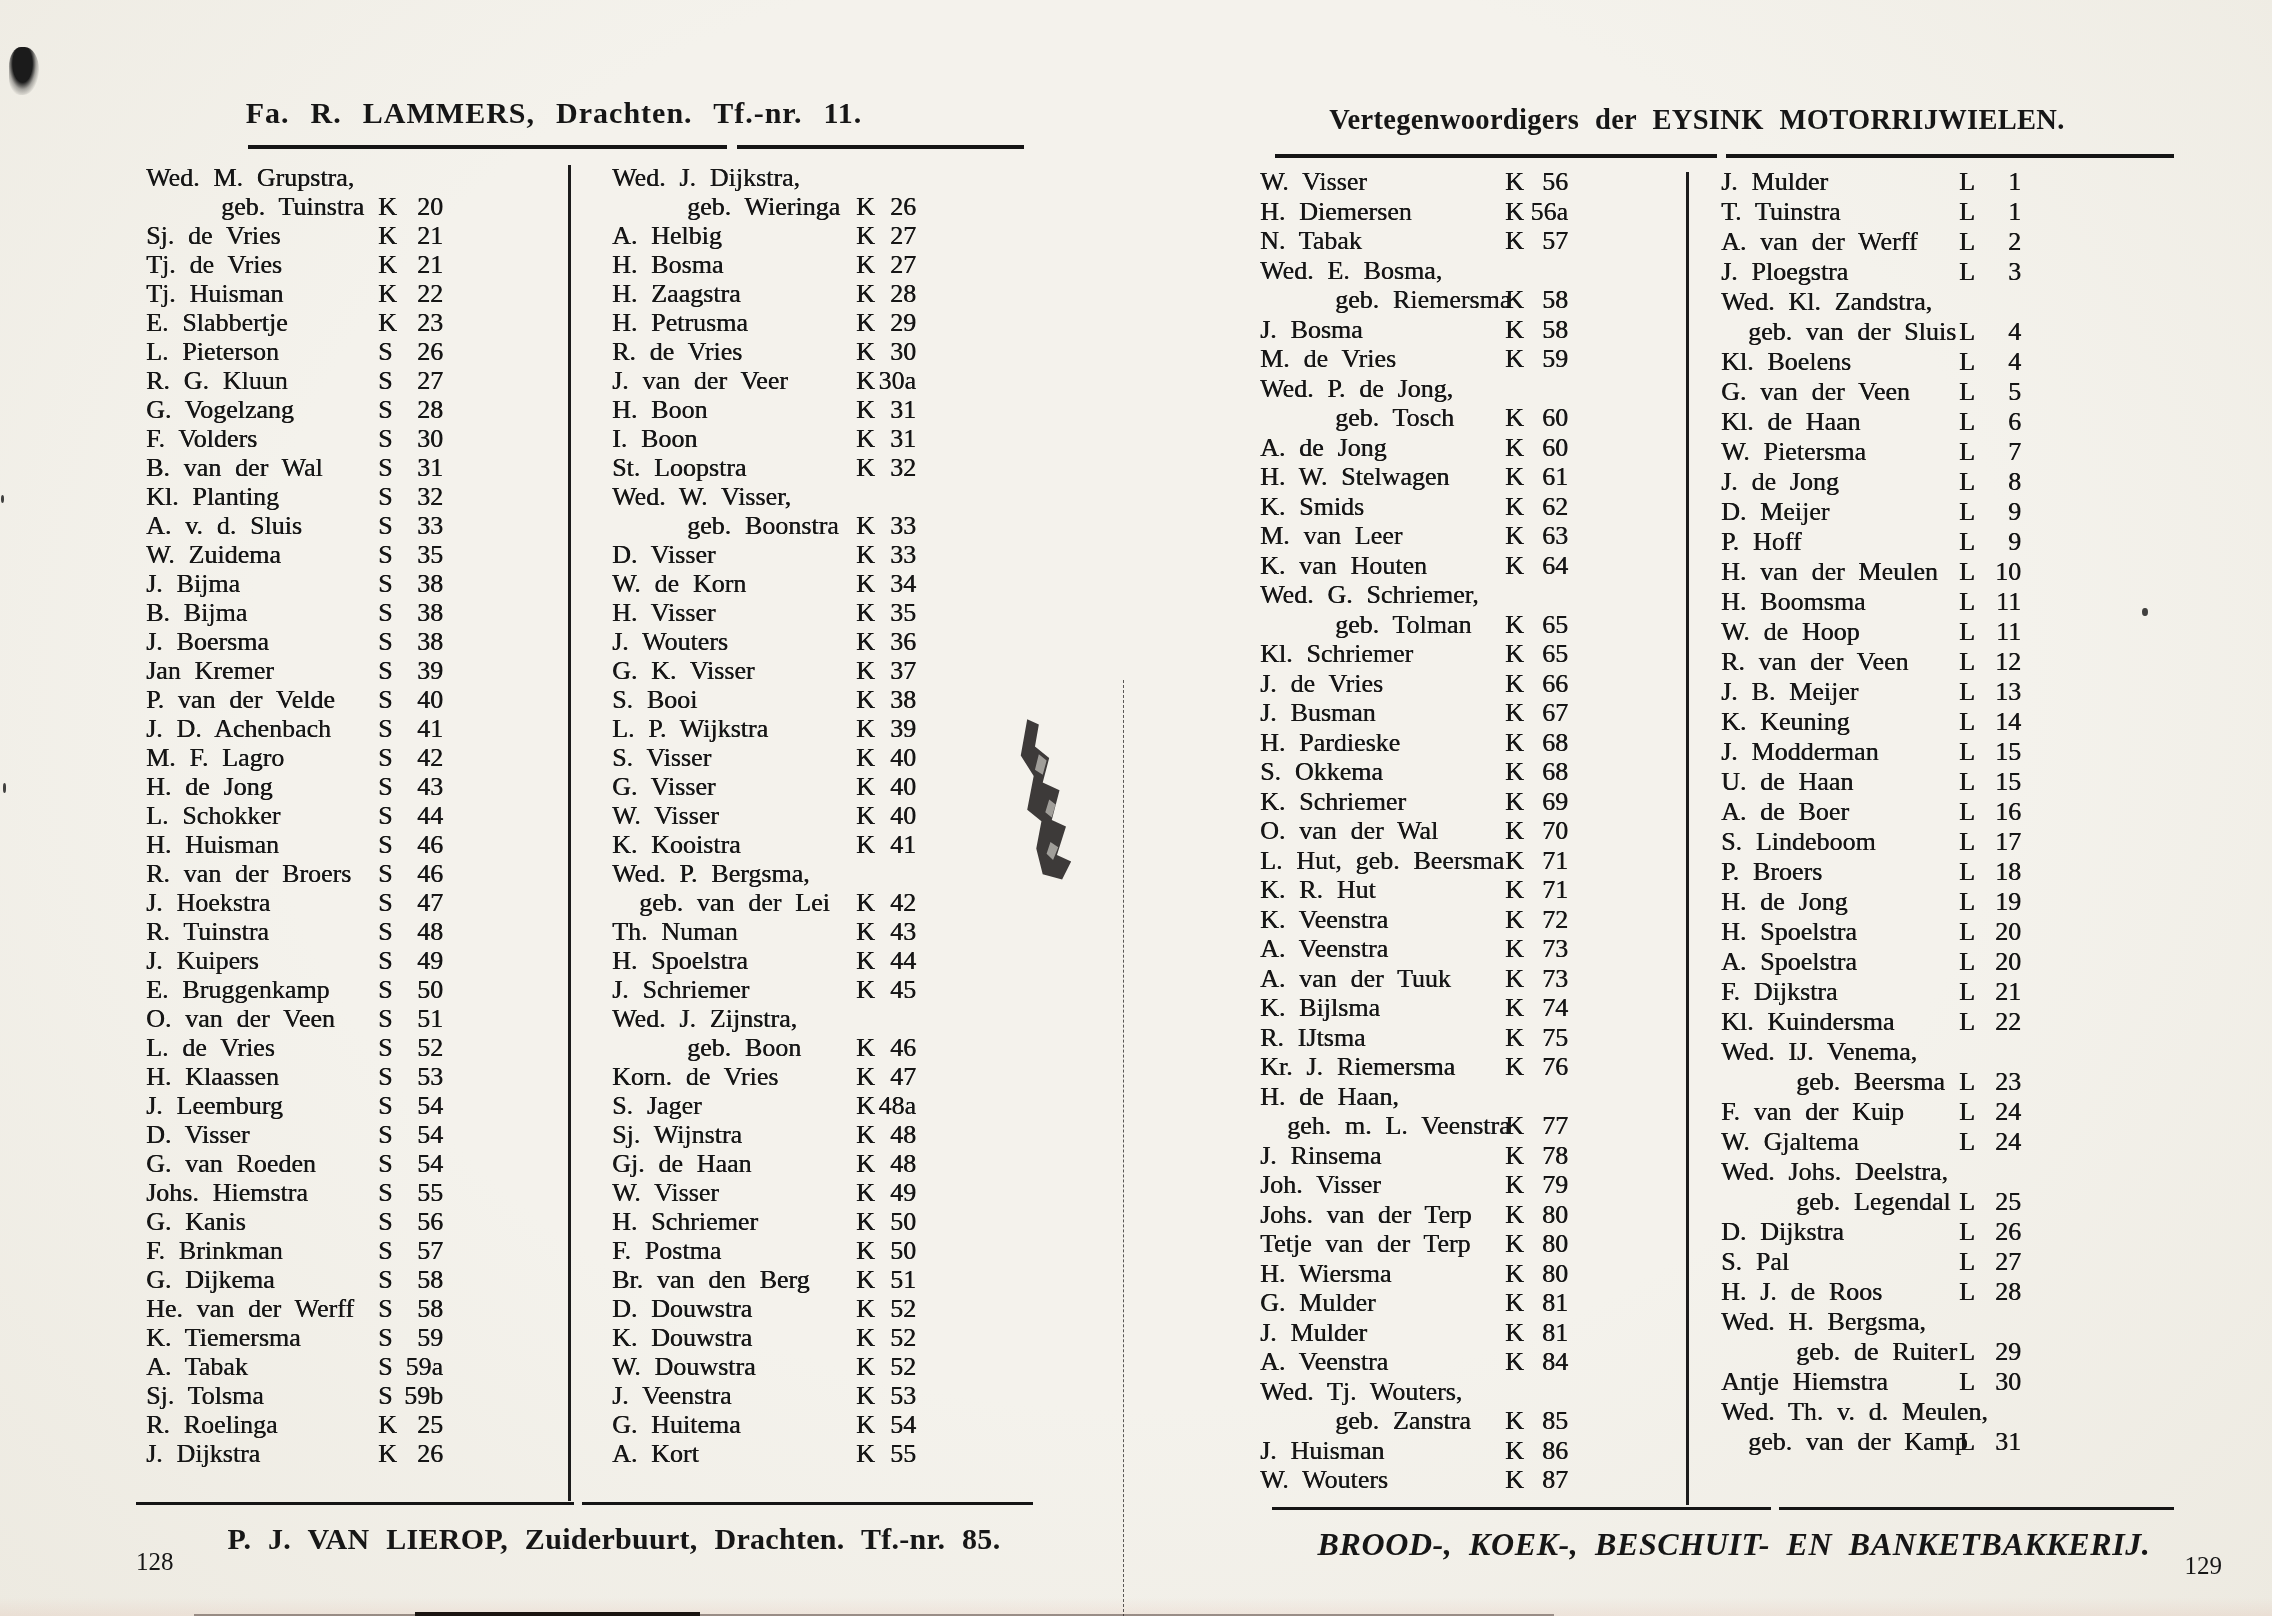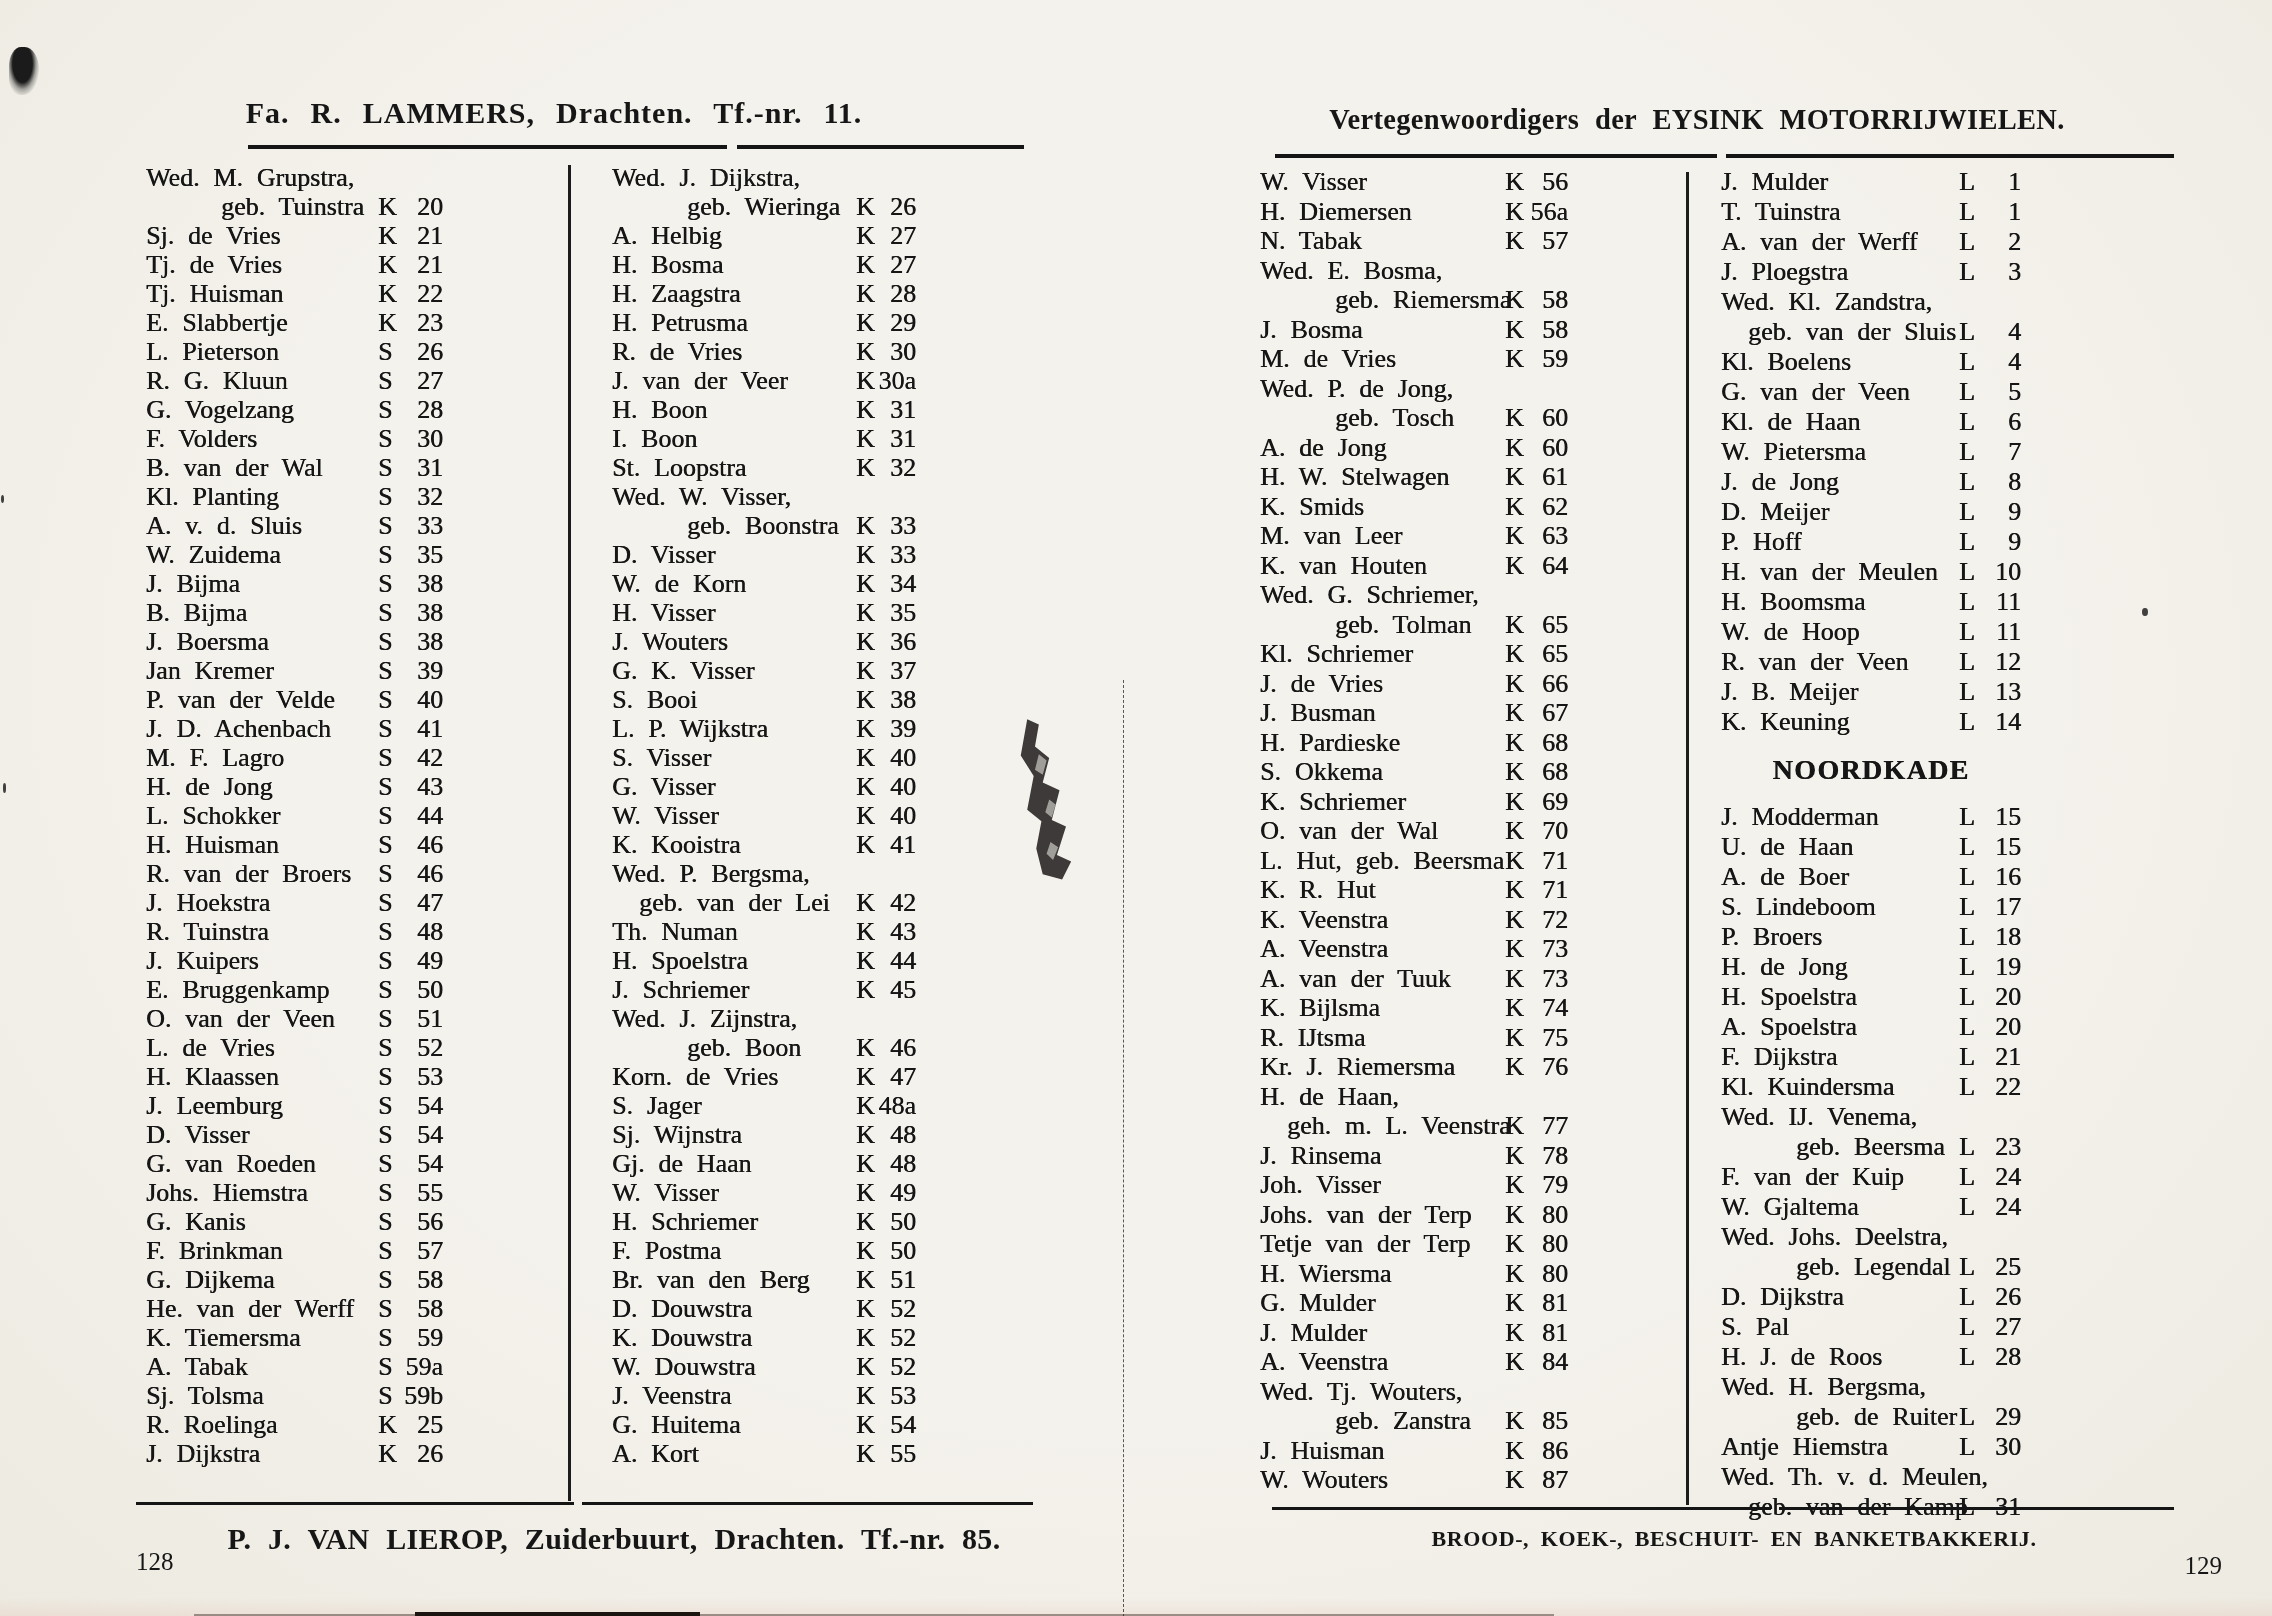--- a/index.html
+++ b/index.html
@@ -46,21 +46,21 @@
   .r-bot-rb { left:1779px; top:1507px; width:395px; }
   .vdiv { position:absolute; width:2.6px; background:#1c1c1c; }
   .vdiv-l { left:568px;  top:165px; height:1336px; }
   .vdiv-r { left:1686px; top:172px; height:1333px; }
 
   
   .hdr, .ftr { position:absolute; font-weight:bold; white-space:nowrap; transform:translateX(-50%); }
   .hdr-l { left:554px;  top:96px; font-size:30px; letter-spacing:1px; word-spacing:.42em; }
   .hdr-r { left:1697px; top:104px; font-size:28.5px; letter-spacing:0.3px; word-spacing:.3em; }
   .ftr-l { left:614px;  top:1522px; font-size:30px; letter-spacing:0.3px; word-spacing:.3em; }
-  .ftr-r { left:1734px; top:1526px; font-size:22px; letter-spacing:0.6px; word-spacing:.25em; }
+  .ftr-r { left:1734px; top:1526px; font-size:32px; letter-spacing:0.6px; word-spacing:.25em;font-style:italic; }
   .pagenum { position:absolute; font-size:25px; }
   .pn-l { left:136px; top:1548px; }
   .pn-r { left:2157px; top:1552px; width:65px; text-align:right; }
 
   
   .col { position:absolute; }
   .col1 { left:146px;  top:163px; width:297px; }
   .col2 { left:612px;  top:163px; width:304px; }
   .col3 { left:1260px; top:167px; width:308px; }
   .col4 { left:1721px; top:167px; width:300px; }
@@ -275,21 +275,20 @@
         <div class="row"><span class="name">W. Pietersma</span><span class="code">L</span><span class="num">7</span></div>
         <div class="row"><span class="name">J. de Jong</span><span class="code">L</span><span class="num">8</span></div>
         <div class="row"><span class="name">D. Meijer</span><span class="code">L</span><span class="num">9</span></div>
         <div class="row"><span class="name">P. Hoff</span><span class="code">L</span><span class="num">9</span></div>
         <div class="row"><span class="name">H. van der Meulen</span><span class="code">L</span><span class="num">10</span></div>
         <div class="row"><span class="name">H. Boomsma</span><span class="code">L</span><span class="num">11</span></div>
         <div class="row"><span class="name">W. de Hoop</span><span class="code">L</span><span class="num">11</span></div>
         <div class="row"><span class="name">R. van der Veen</span><span class="code">L</span><span class="num">12</span></div>
         <div class="row"><span class="name">J. B. Meijer</span><span class="code">L</span><span class="num">13</span></div>
         <div class="row"><span class="name">K. Keuning</span><span class="code">L</span><span class="num">14</span></div>
-        <div class="row section">NOORDKADE</div>
         <div class="row"><span class="name">J. Modderman</span><span class="code">L</span><span class="num">15</span></div>
         <div class="row"><span class="name">U. de Haan</span><span class="code">L</span><span class="num">15</span></div>
         <div class="row"><span class="name">A. de Boer</span><span class="code">L</span><span class="num">16</span></div>
         <div class="row"><span class="name">S. Lindeboom</span><span class="code">L</span><span class="num">17</span></div>
         <div class="row"><span class="name">P. Broers</span><span class="code">L</span><span class="num">18</span></div>
         <div class="row"><span class="name">H. de Jong</span><span class="code">L</span><span class="num">19</span></div>
         <div class="row"><span class="name">H. Spoelstra</span><span class="code">L</span><span class="num">20</span></div>
         <div class="row"><span class="name">A. Spoelstra</span><span class="code">L</span><span class="num">20</span></div>
         <div class="row"><span class="name">F. Dijkstra</span><span class="code">L</span><span class="num">21</span></div>
         <div class="row"><span class="name">Kl. Kuindersma</span><span class="code">L</span><span class="num">22</span></div>

